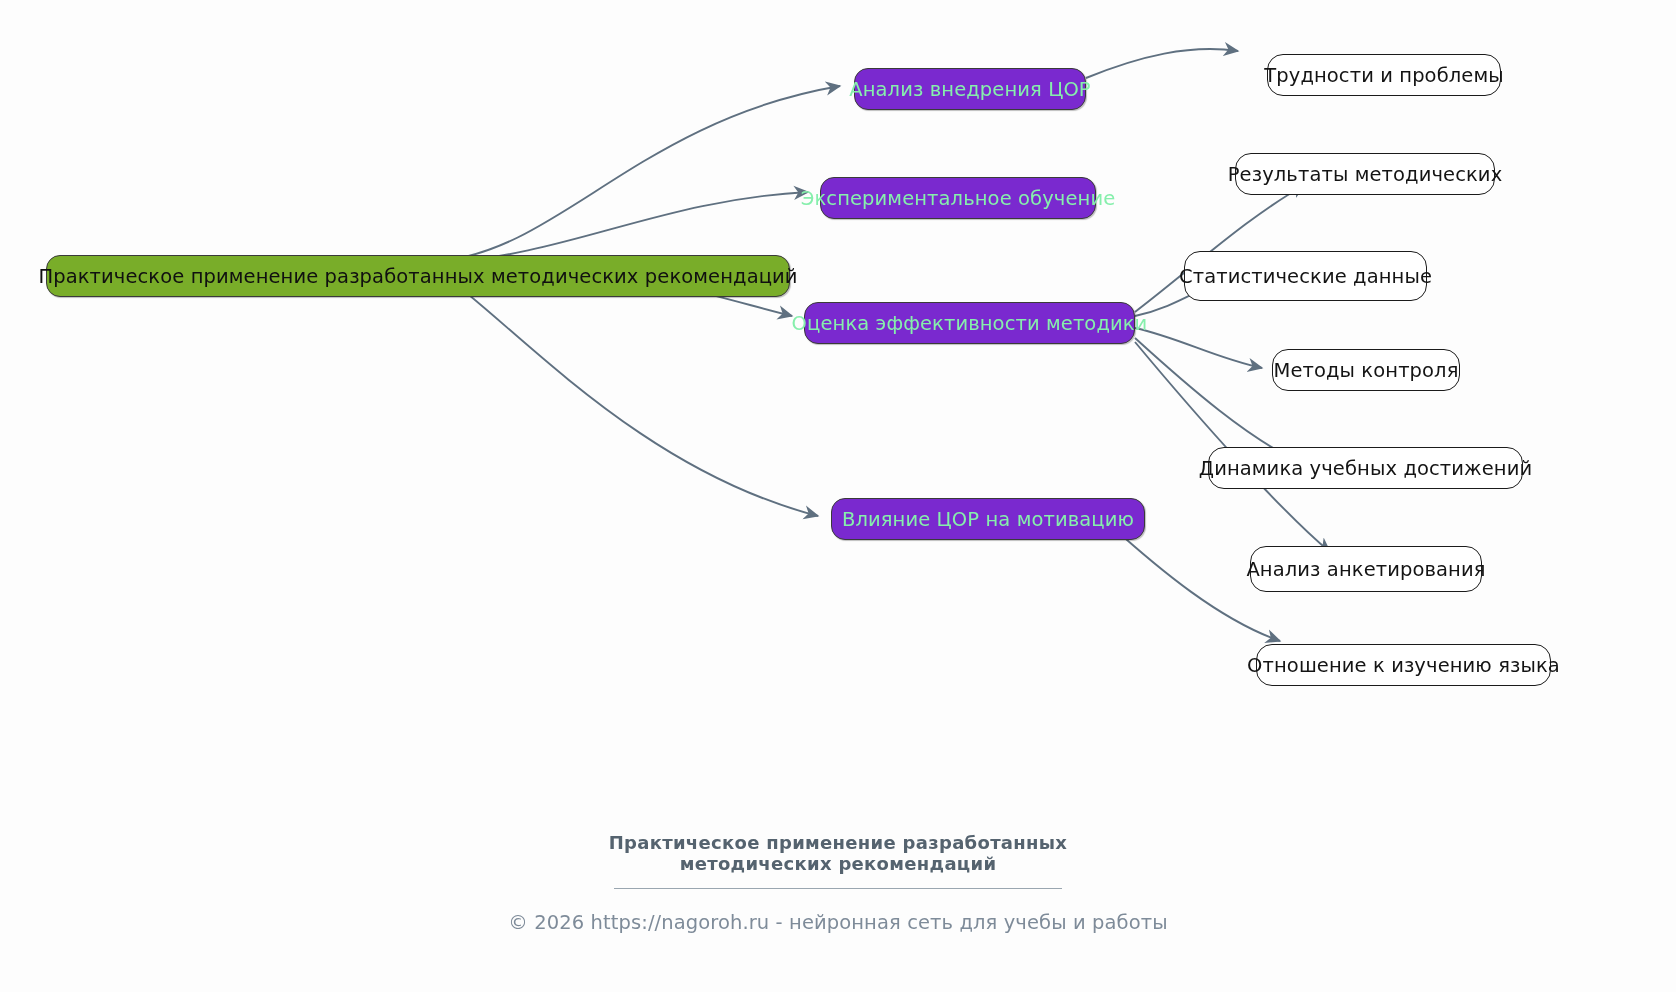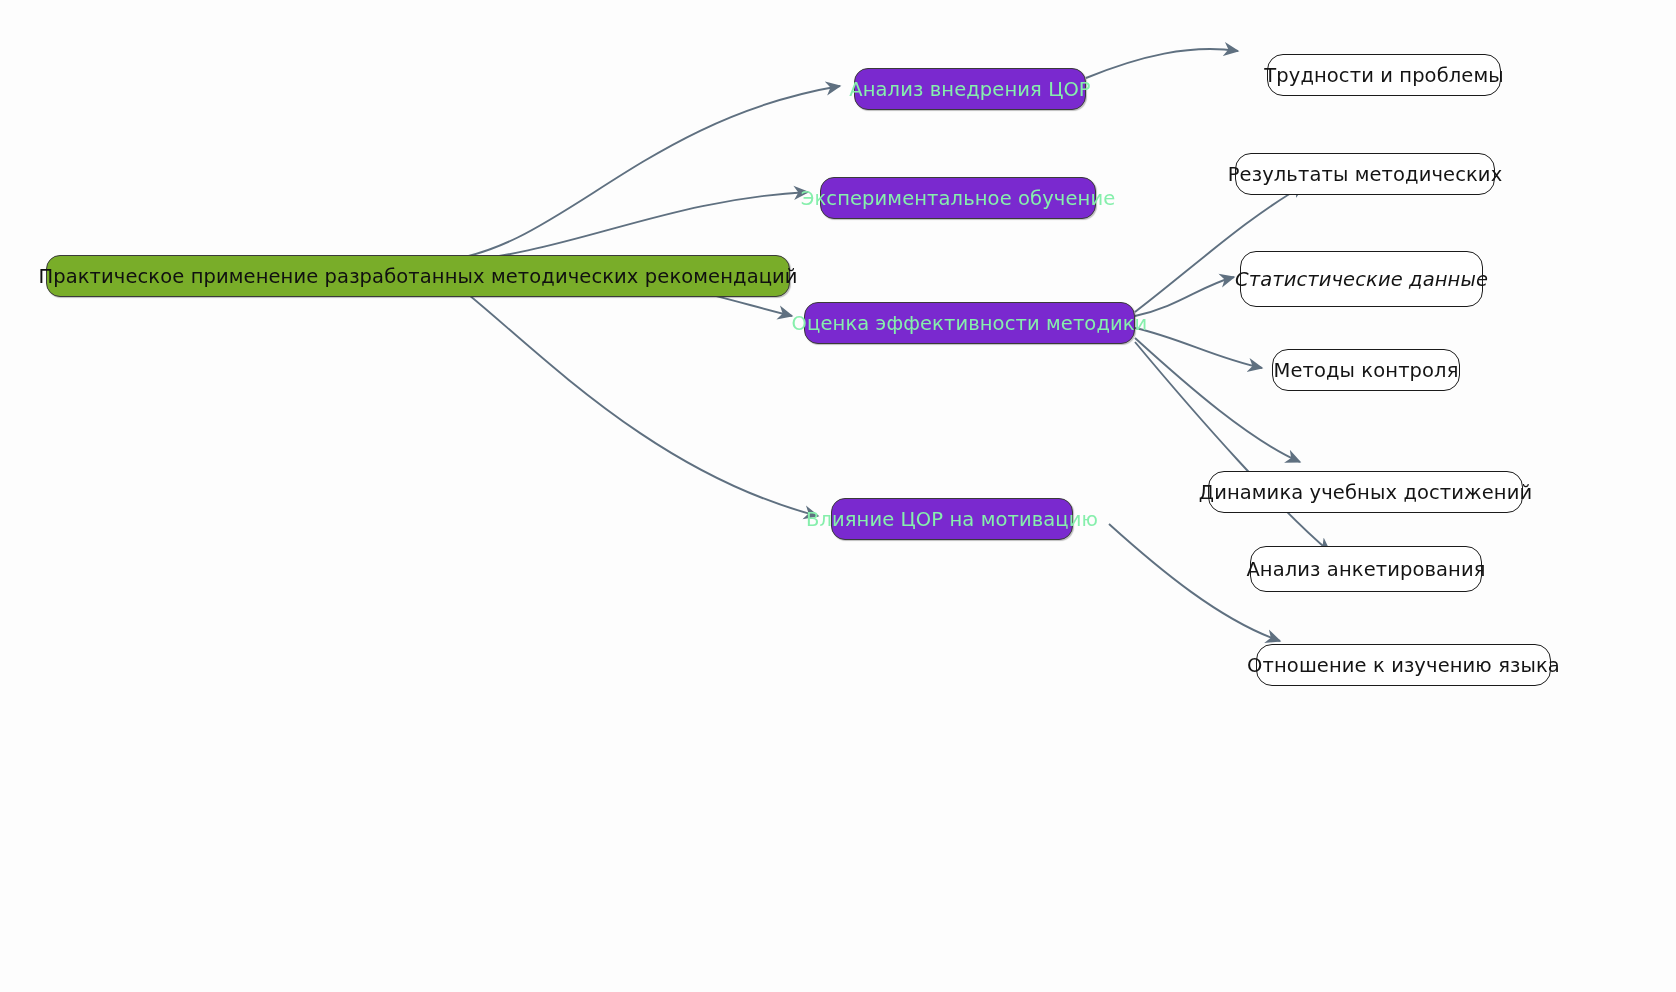--- a/index.html
+++ b/index.html
@@ -125,34 +125,42 @@
       </div>
       <div class="node node-branch" style="left: 820px; top: 177px; width: 276px; height: 42px;">
         <span>Экспериментальное обучение</span>
       </div>
       <div class="node node-branch" style="left: 804px; top: 302px; width: 331px; height: 42px;">
         <span>Оценка эффективности методики</span>
       </div>
       <div class="node node-leaf" style="left: 1235px; top: 153px; width: 260px; height: 42px;">
         <span>Результаты методических</span>
       </div>
-      <div class="node node-leaf" style="left: 1240px; top: 251px; width: 243px; height: 56px; font-style: italic;">
+      <div class="node node-leaf" style="left: 1184px; top: 251px; width: 243px; height: 50px;">
         <span>Статистические данные</span>
       </div>
       <div class="node node-leaf" style="left: 1272px; top: 349px; width: 188px; height: 42px;">
         <span>Методы контроля</span>
       </div>
-      <div class="node node-leaf" style="left: 1208px; top: 471px; width: 315px; height: 42px;">
+      <div class="node node-leaf" style="left: 1208px; top: 447px; width: 315px; height: 42px;">
         <span>Динамика учебных достижений</span>
       </div>
       <div class="node node-leaf" style="left: 1250px; top: 546px; width: 232px; height: 46px;">
         <span>Анализ анкетирования</span>
       </div>
-      <div class="node node-branch" style="left: 831px; top: 498px; width: 242px; height: 42px;">
+      <div class="node node-branch" style="left: 831px; top: 498px; width: 314px; height: 42px;">
         <span>Влияние ЦОР на мотивацию</span>
       </div>
       <div class="node node-leaf" style="left: 1256px; top: 644px; width: 295px; height: 42px;">
         <span>Отношение к изучению языка</span>
       </div>
     </div>
 
+  <div id="footer" style="top:832px;">
+    <div id="footer-title">
+      <div>Практическое применение разработанных</div>
+      <div>методических рекомендаций</div>
+    </div>
+    <div id="footer-rule"></div>
+    <div id="footer-copyright">© 2026 https://nagoroh.ru - нейронная сеть для учебы и работы</div>
+  </div>
 
 </div>
 
 </body></html>

